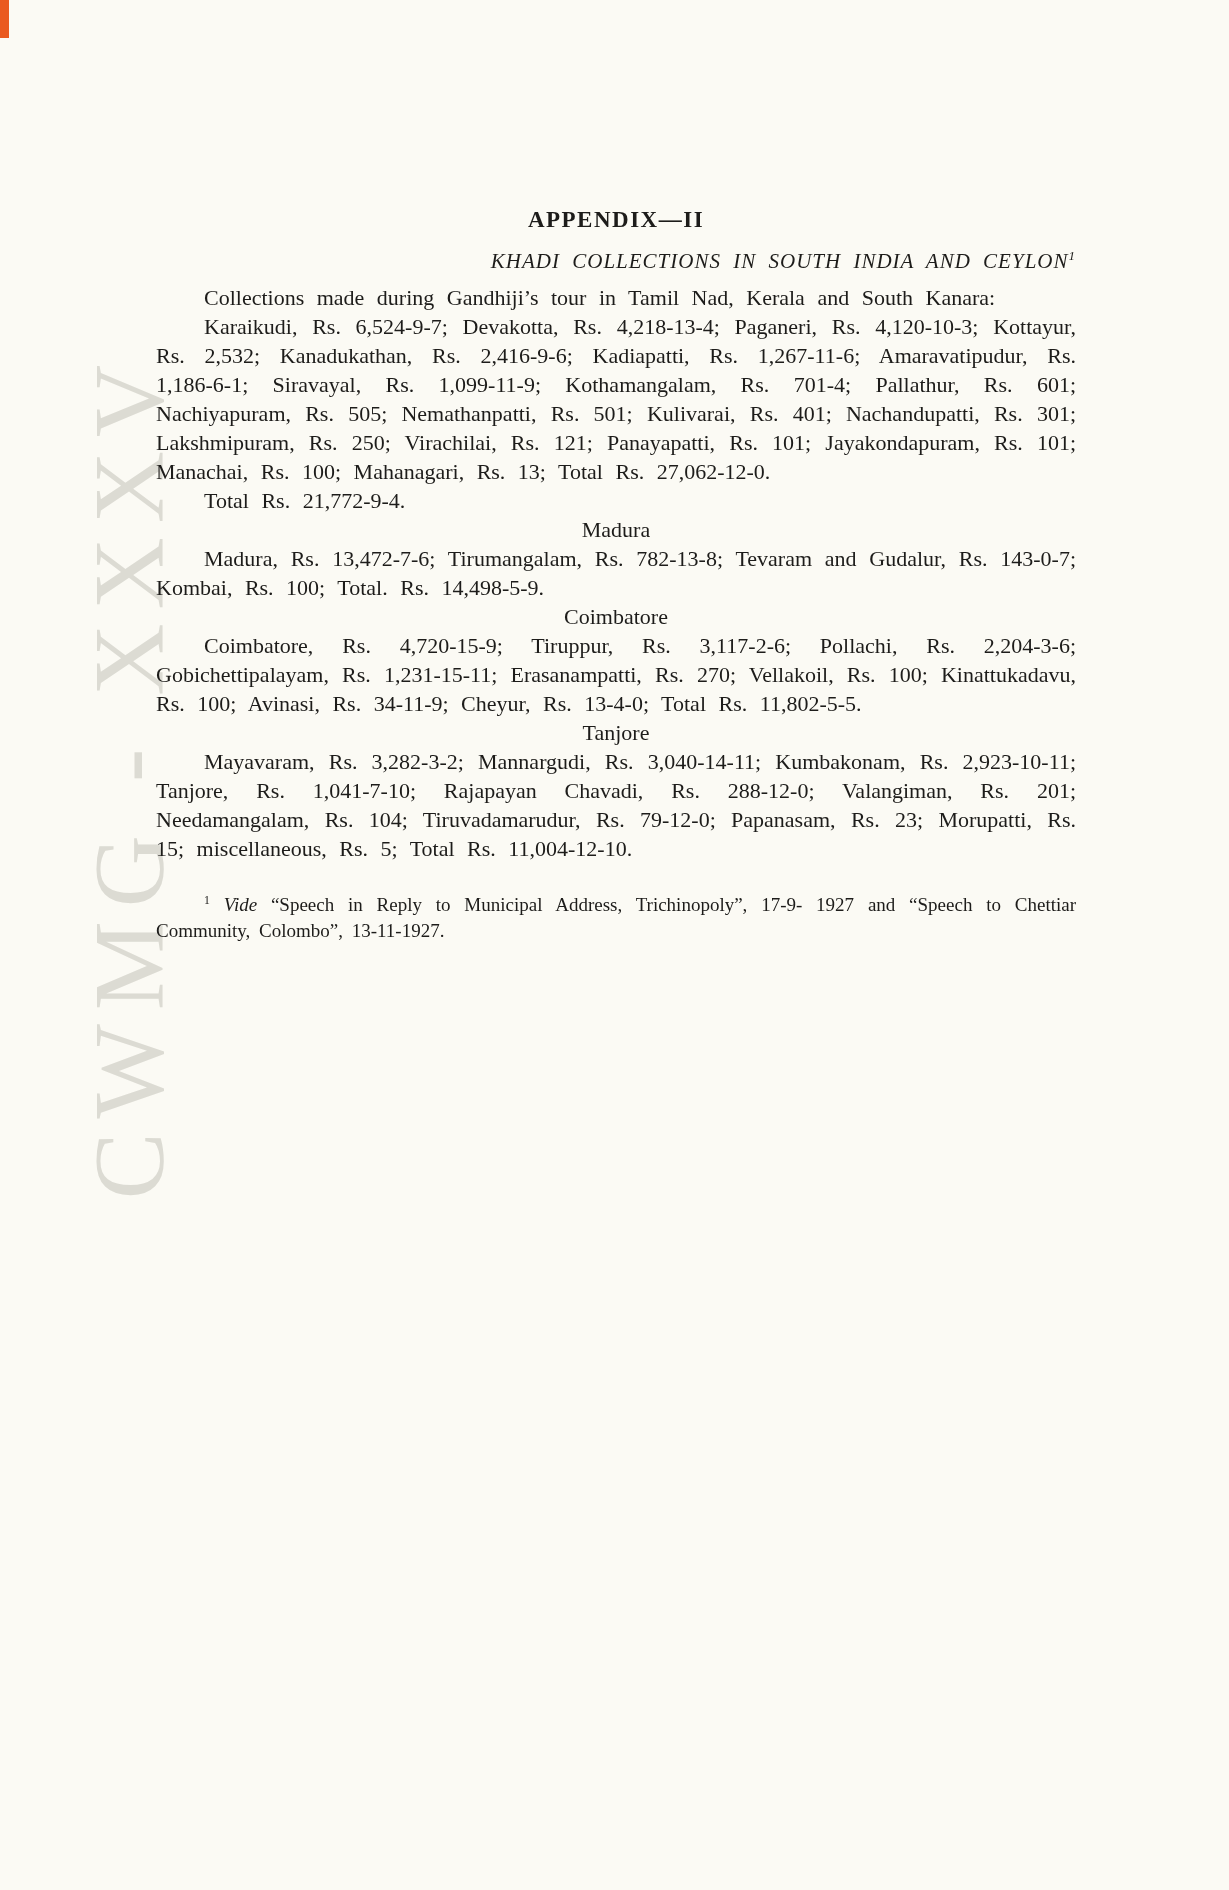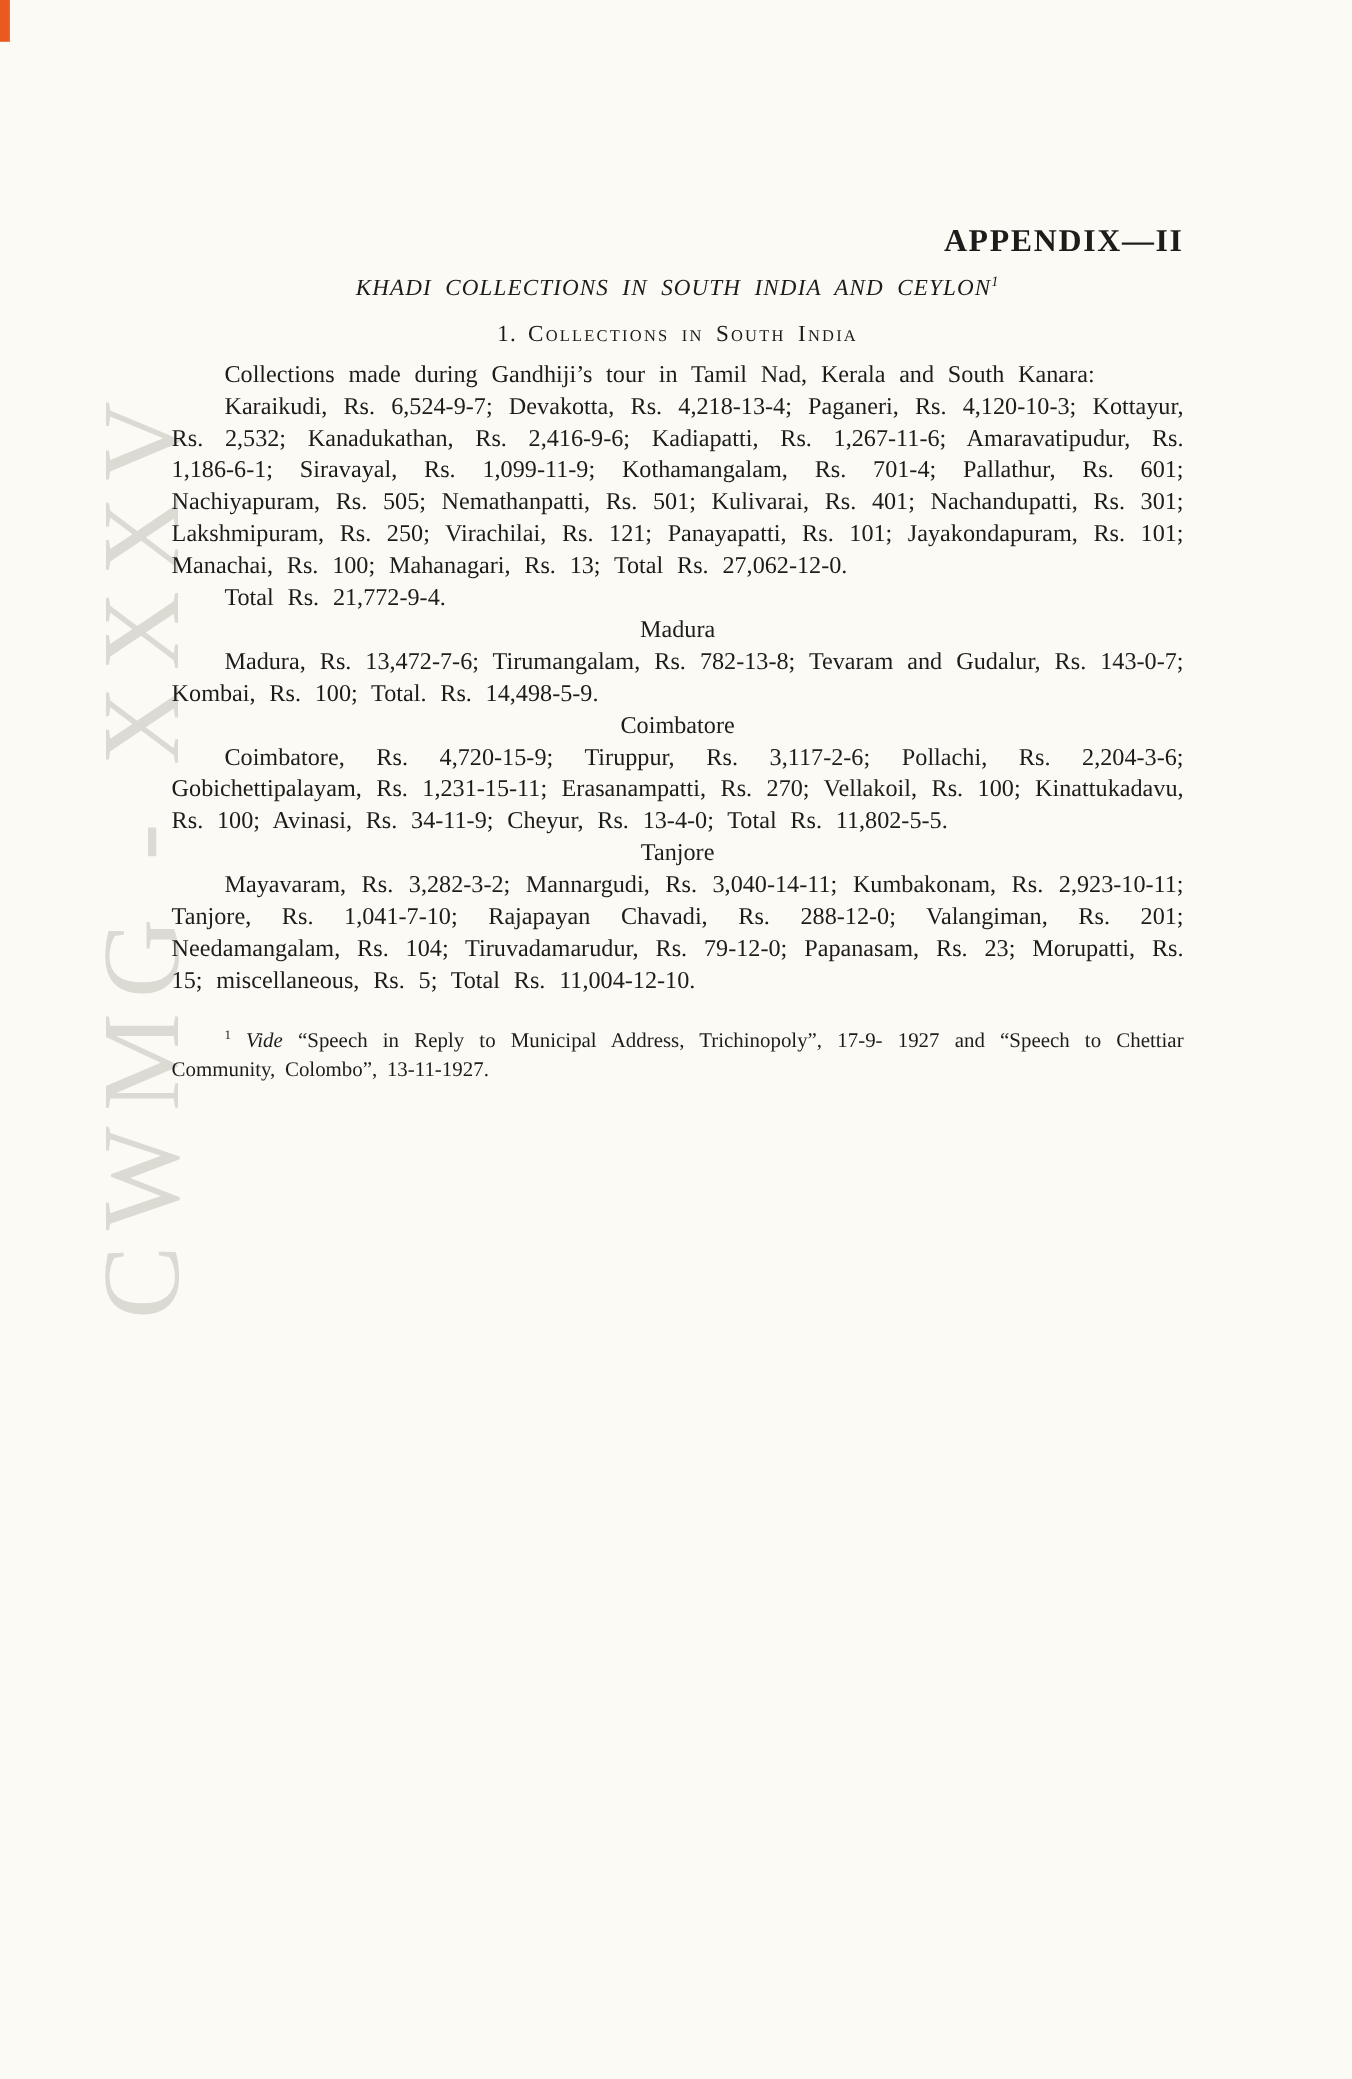--- a/index.html
+++ b/index.html
@@ -43,28 +43,28 @@
   .content {
     position: absolute;
     left: 156px;
     top: 205px;
     width: 920px;
     z-index: 1;
     font-size: 22px;
     line-height: 29px;
   }
   .page-title {
-    text-align: right;
-    font-size: 29px;
+    text-align: center;
+    font-size: 23px;
     font-weight: bold;
     letter-spacing: 1.5px;
     line-height: 29px;
   }
   .page-subtitle {
-    text-align: center;
+    text-align: right;
     font-size: 21px;
     font-weight: normal;
     font-style: italic;
     letter-spacing: 1px;
     word-spacing: 6px;
     line-height: 29px;
     margin-top: 13px;
   }
   .page-subtitle sup, .footnote sup {
     font-size: 0.62em;
@@ -119,21 +119,20 @@
   <div class="scan-artifact"></div>
 
   <div class="watermark">CWMG - XXXV</div>
 
   <div class="content">
 
     <h1 class="page-title">APPENDIX—II</h1>
 
     <h2 class="page-subtitle"><span>KHADI COLLECTIONS IN SOUTH INDIA AND CEYLON</span><sup>1</sup></h2>
 
-    <div class="section-heading"><span>1.</span> <span class="sc">Collections in South India</span></div>
 
     <p class="intro-para">Collections made during Gandhiji’s tour in Tamil Nad, Kerala and South Kanara:</p>
 
     <section>
       <p class="body-para">Karaikudi, Rs. 6,524-9-7; Devakotta, Rs. 4,218-13-4; Paganeri, Rs. 4,120-10-3; Kottayur, Rs. 2,532; Kanadukathan, Rs. 2,416-9-6; Kadiapatti, Rs. 1,267-11-6; Amaravatipudur, Rs. 1,186-6-1; Siravayal, Rs. 1,099-11-9; Kothamangalam, Rs. 701-4; Pallathur, Rs. 601; Nachiyapuram, Rs. 505; Nemathanpatti, Rs. 501; Kulivarai, Rs. 401; Nachandupatti, Rs. 301; Lakshmipuram, Rs. 250; Virachilai, Rs. 121; Panayapatti, Rs. 101; Jayakondapuram, Rs. 101; Manachai, Rs. 100; Mahanagari, Rs. 13; Total Rs. 27,062-12-0.</p>
     </section>
 
     <section>
       <p class="body-para">Total Rs. 21,772-9-4.</p>
     </section>

